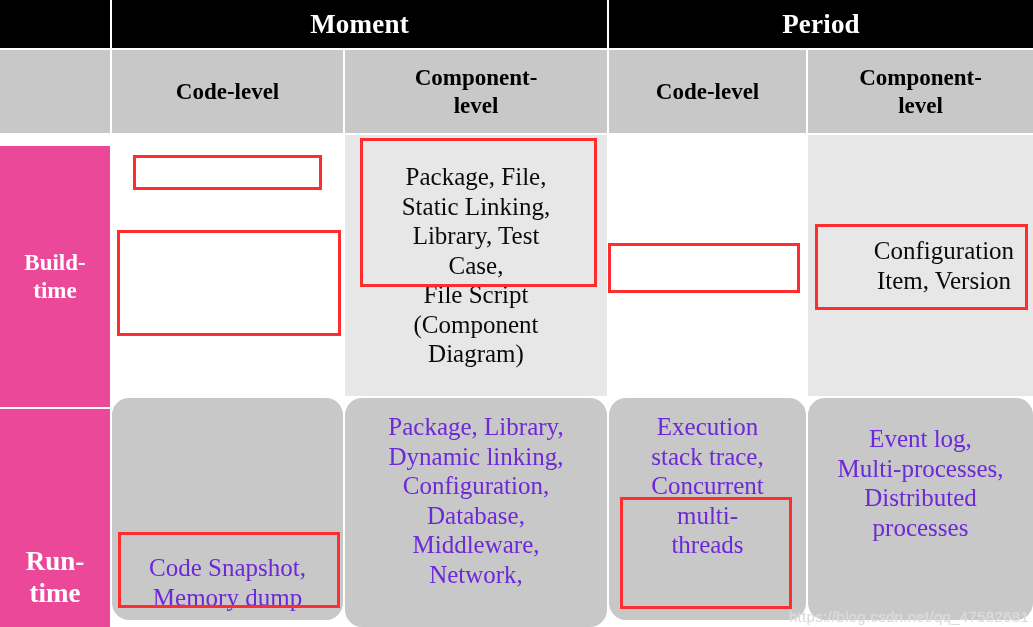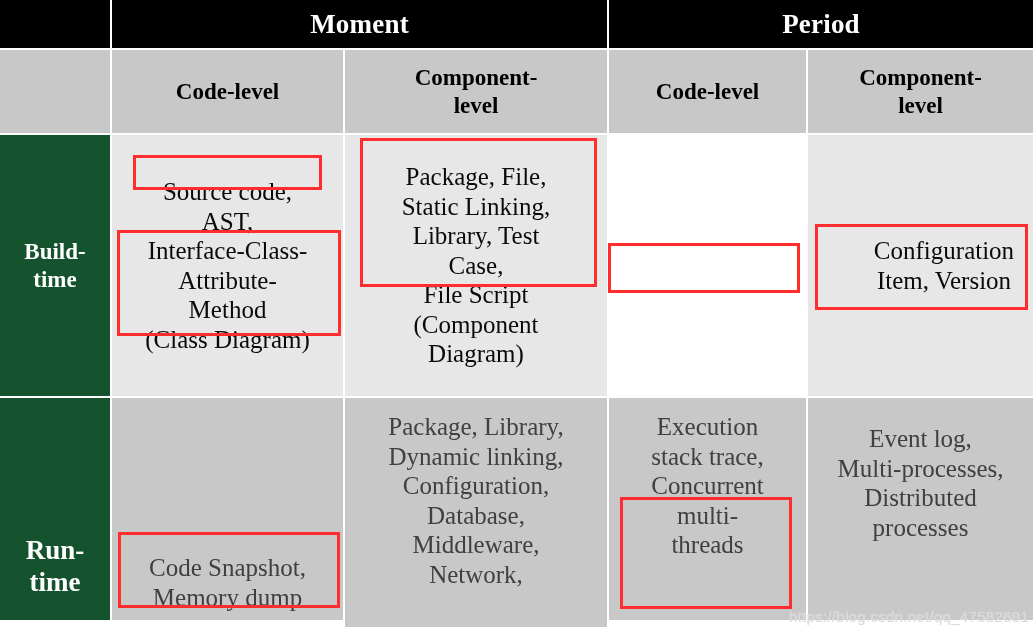--- a/index.html
+++ b/index.html
@@ -40,33 +40,35 @@
     background: #c8c8c8;
     color: #000000;
     font-weight: bold;
     font-size: 23px;
     line-height: 1.22;
   }
   .corner-blank {
     background: #c8c8c8;
   }
   .rowhdr {
-    background: #14532d;
+    background: #ec4899;
     color: #ffffff;
     font-weight: bold;
     font-size: 23px;
     line-height: 1.2;
+    margin-top: 11px;
   }
   .body-build {
     background: #e7e7e7;
     color: #0a0a0a;
   }
   .body-run {
     background: #c8c8c8;
-    color: #404040;
+    color: #6d28d9;
+    border-radius: 17px;
   }
   .celltext {
     display: block;
     width: 100%;
     font-size: 25px;
     line-height: 1.18;
     white-space: pre-line;
     padding: 0 4px;
     box-sizing: border-box;
   }
@@ -122,28 +124,20 @@
   <div class="cell hdr-sub" style="left:808px;top:50px;width:225px;height:83px;">
     <span class="celltext" style="font-size:23px;font-weight:bold;">Component-
 level</span>
   </div>
 
   <div class="cell rowhdr" style="left:0px;top:135px;width:110px;height:261px;">
     <span class="celltext" style="font-size:23px;font-weight:bold;">Build-
 time</span>
   </div>
 
-  <div class="cell body-build" style="left:112px;top:135px;width:231px;height:261px;flex-direction:column;justify-content:center;">
-    <span class="celltext">Source code,</span>
-    <span class="celltext">AST,</span>
-    <span class="celltext">Interface-Class-
-Attribute-
-Method</span>
-    <span class="celltext">(Class Diagram)</span>
-  </div>
 
   <div class="cell body-build" style="left:345px;top:135px;width:262px;height:261px;flex-direction:column;justify-content:center;">
     <span class="celltext">Package, File,
 Static Linking,
 Library, Test
 Case,</span>
     <span class="celltext">File Script
 (Component
 Diagram)</span>
   </div>

